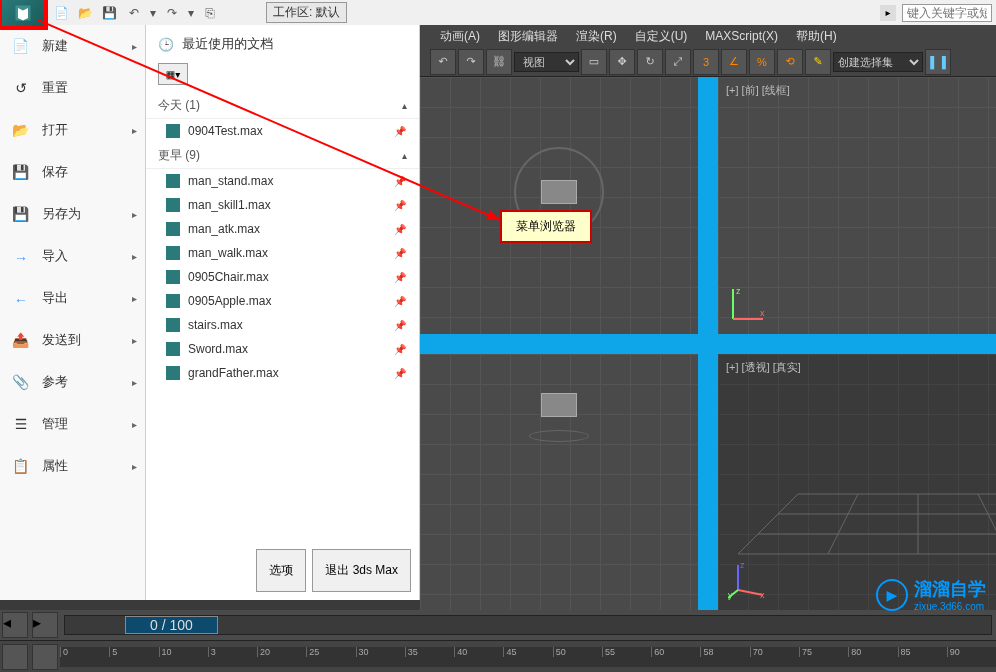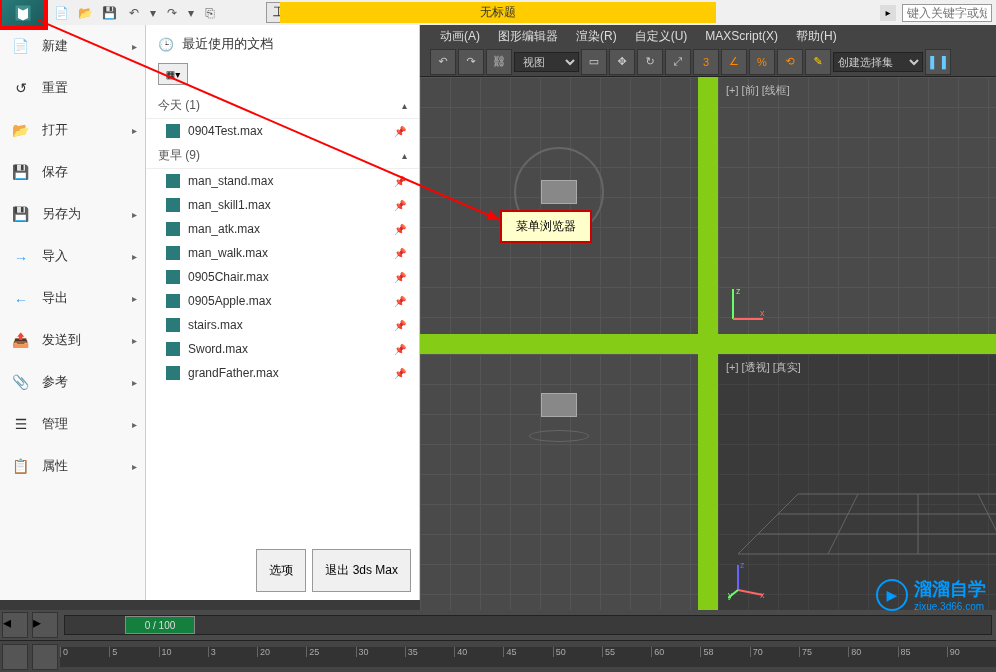--- a/index.html
+++ b/index.html
@@ -33,35 +33,35 @@
 .recent-toggle { padding: 4px 12px 8px; }
 .toggle-btn { width: 30px; height: 22px; border: 1px solid #999; background: #eee; font-size: 10px; display: flex; align-items: center; justify-content: center; }
 .group-header { display: flex; align-items: center; justify-content: space-between; padding: 4px 12px; font-size: 12px; color: #555; border-bottom: 1px solid #eee; }
 .group-header .chev { font-size: 10px; }
 .file-item { display: flex; align-items: center; padding: 5px 12px 5px 20px; gap: 8px; font-size: 12px; color: #333; position: relative; }
 .file-icon { width: 14px; height: 14px; background: #2a7a7a; display: inline-block; }
 .pin-icon { position: absolute; right: 12px; color: #aaa; font-size: 10px; }
 .recent-footer { position: absolute; bottom: 8px; right: 8px; display: flex; gap: 6px; }
 .footer-btn { padding: 12px 12px; border: 1px solid #999; background: #f0f0f0; font-size: 12px; }
 
-.viewports { position: absolute; left: 420px; top: 77px; right: 0; bottom: 62px; display: grid; grid-template-columns: 1fr 1fr; grid-template-rows: 1fr 1fr; gap: 20px; background: #84cc16; }
+.viewports { position: absolute; left: 420px; top: 77px; right: 0; bottom: 62px; display: grid; grid-template-columns: 1fr 1fr; grid-template-rows: 1fr 1fr; gap: 20px; background: #0ea5e9; }
 .viewport { background: #4a4a4a; position: relative; overflow: hidden; }
 .vp-grid { position: absolute; inset: 0; background-image: linear-gradient(#555 1px, transparent 1px), linear-gradient(90deg, #555 1px, transparent 1px); background-size: 30px 30px; }
 .vp-grid-dark { position: absolute; inset: 0; background: #3a3a3a; background-image: linear-gradient(#444 1px, transparent 1px), linear-gradient(90deg, #444 1px, transparent 1px); background-size: 30px 30px; }
 .vp-label { position: absolute; top: 6px; left: 8px; font-size: 11px; color: #bbb; }
 .teapot { position: absolute; left: 50%; top: 45%; transform: translate(-50%,-50%); width: 36px; height: 24px; background: #888; border: 1px solid #aaa; }
 .teapot-circle { position: absolute; left: 50%; top: 45%; transform: translate(-50%,-50%); width: 90px; height: 90px; border: 2px solid #666; border-radius: 50%; }
 .axis { position: absolute; width: 40px; height: 40px; }
 
 .callout { position: absolute; left: 500px; top: 210px; background: #ffffcc; border: 2px solid #cc0000; padding: 6px 14px; font-size: 12px; color: #000; z-index: 20; }
 .arrow-svg { position: absolute; left: 38px; top: 20px; z-index: 15; pointer-events: none; }
 
 .timeline { position: absolute; left: 0; bottom: 32px; right: 0; height: 30px; background: #4a4a4a; display: flex; align-items: center; }
 .time-slider { flex: 1; height: 20px; background: #3a3a3a; margin: 0 4px; position: relative; border: 1px solid #222; }
-.time-handle { position: absolute; left: 60px; top: 0; width: 70px; height: 18px; background: #15803d; border: 1px solid #888; font-size: 10px; color: #ddd; display: flex; align-items: center; justify-content: center; }
+.time-handle { position: absolute; left: 60px; top: 0; width: 93px; height: 18px; background: #0c4a6e; border: 1px solid #888; font-size: 14px; color: #ddd; display: flex; align-items: center; justify-content: center; }
 
 .statusbar { position: absolute; left: 0; bottom: 0; right: 0; height: 32px; background: #444; border-top: 1px solid #222; display: flex; align-items: center; }
 .sb-btn { width: 26px; height: 26px; background: #555; border: 1px solid #333; margin: 0 2px; }
 .ruler { flex: 1; height: 20px; background: #333; position: relative; font-size: 9px; color: #aaa; overflow: hidden; }
 .ruler-ticks { display: flex; }
 .ruler-tick { width: 50px; border-left: 1px solid #666; padding-left: 2px; }
 
 .watermark { position: absolute; right: 10px; bottom: 60px; display: flex; align-items: center; gap: 6px; z-index: 30; }
 .wm-icon { width: 32px; height: 32px; border: 2px solid #0099ff; border-radius: 50%; display: flex; align-items: center; justify-content: center; color: #0099ff; font-size: 14px; }
 .wm-text { color: #0099ff; font-size: 18px; font-weight: bold; }
@@ -81,21 +81,20 @@
     <div class="qat-btn">📄</div>
     <div class="qat-btn">📂</div>
     <div class="qat-btn">💾</div>
     <div class="qat-btn">↶</div>
     <div class="qat-btn" style="width:10px">▾</div>
     <div class="qat-btn">↷</div>
     <div class="qat-btn" style="width:10px">▾</div>
     <div class="qat-btn">⎘</div>
   </div>
   <div class="workspace-label">工作区: 默认</div>
-  <div class="title-center">无标题</div>
   <div class="expand-btn">▸</div>
   <input class="search-box" placeholder="键入关键字或短语" style="">
 </div>
 
 <div class="menubar">
   <span>动画(A)</span>
   <span>图形编辑器</span>
   <span>渲染(R)</span>
   <span>自定义(U)</span>
   <span>MAXScript(X)</span>

